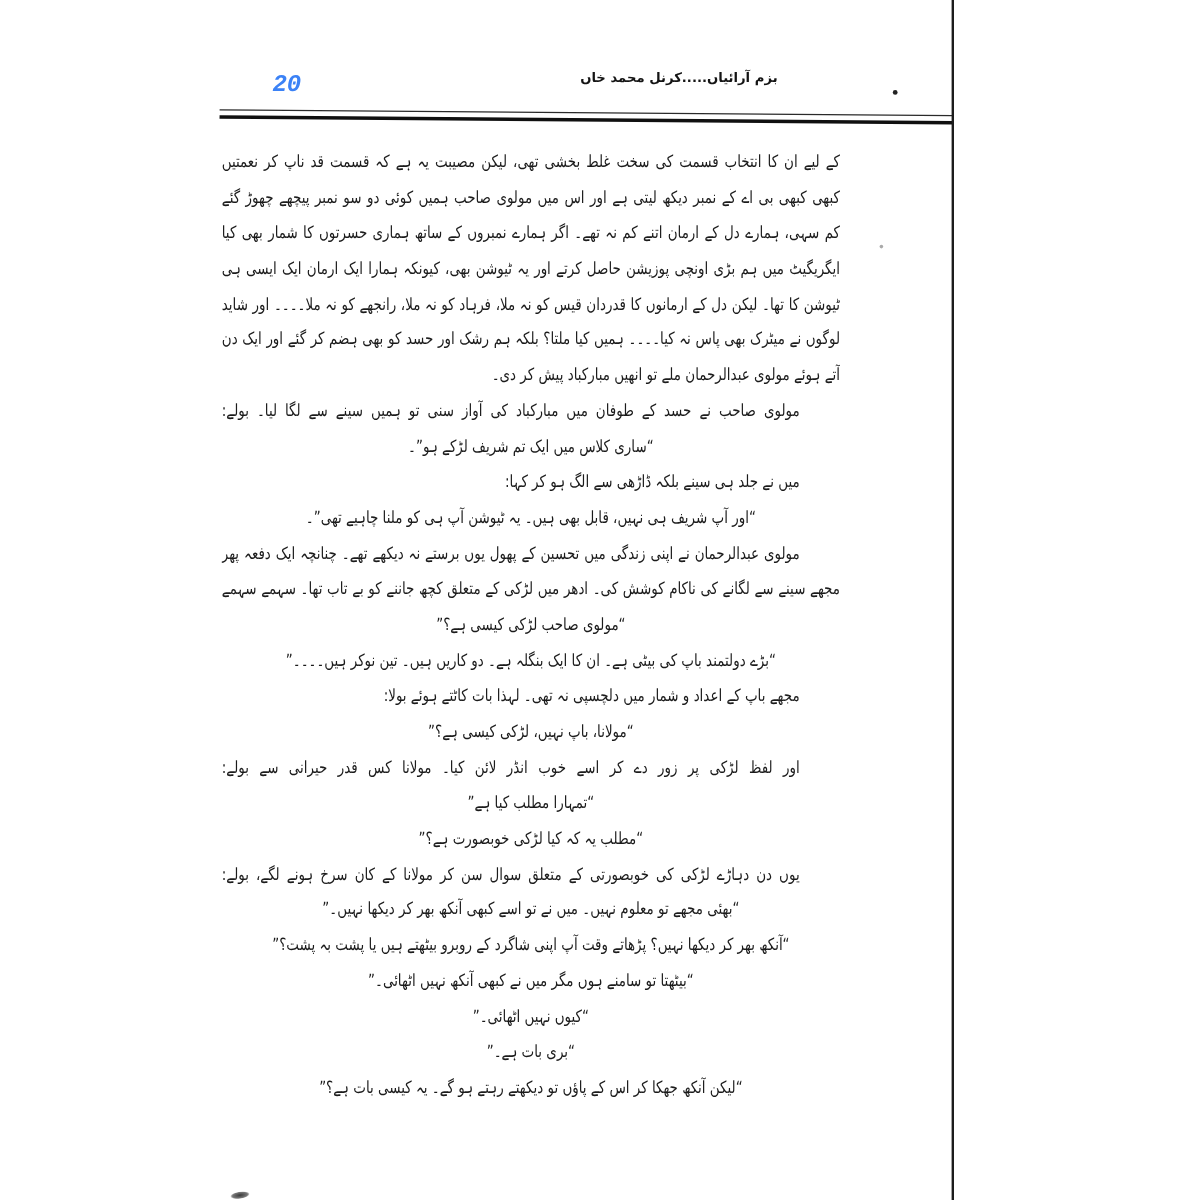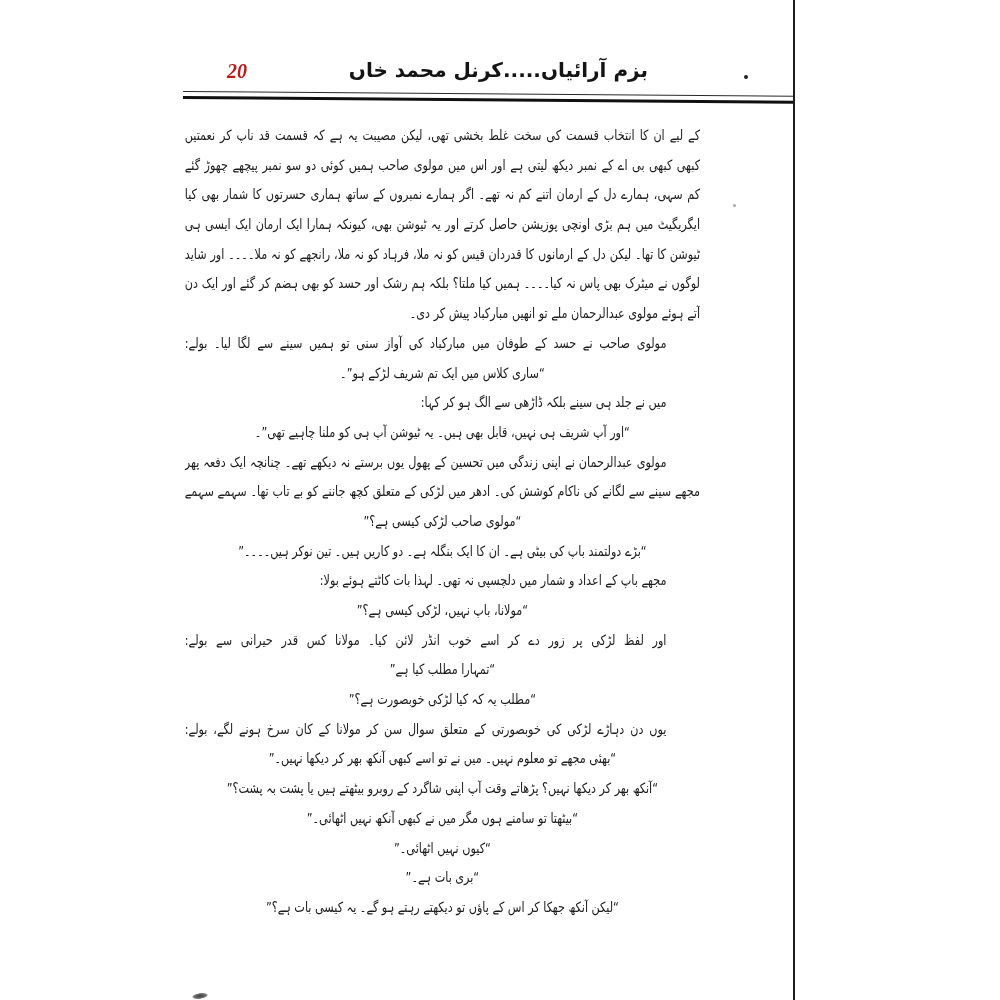--- a/index.html
+++ b/index.html
@@ -18,32 +18,32 @@
   .edge-line {
     position: absolute;
     left: 793px; top: 0;
     width: 2px; height: 1000px;
     background: #1c1c1c;
   }
   
   .page-number {
     position: absolute;
     left: 227px; top: 60px;
-    font-family: Liberation Serif, serif;
+    font-family: Liberation Mono, monospace;
     font-style: italic;
     font-weight: bold;
     font-size: 20px;
-    color: #b91c1c;
+    color: #3b82f6;
   }
   .header-title {
     position: absolute;
     right: 352px; top: 58px;
     direction: rtl;
     font-weight: bold;
-    font-size: 20px;
+    font-size: 11px;
     color: #141414;
     white-space: nowrap;
   }
   .header-rule {
     position: absolute;
     left: 183px; top: 91px;
     width: 611px;
     transform: rotate(0.45deg);
     transform-origin: 0 0;
   }

